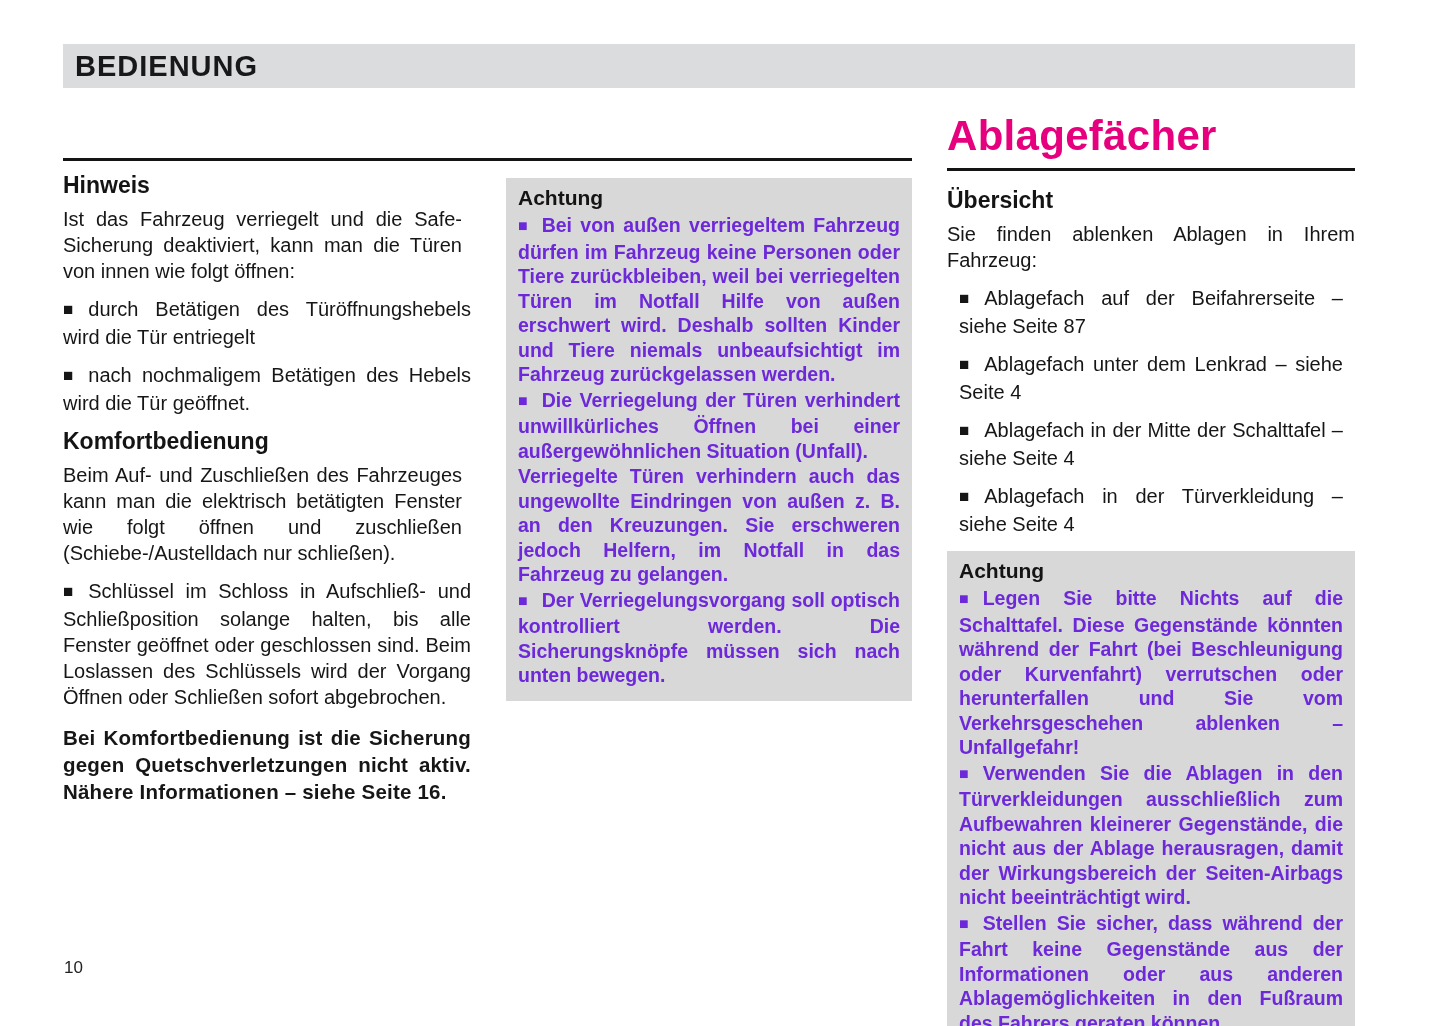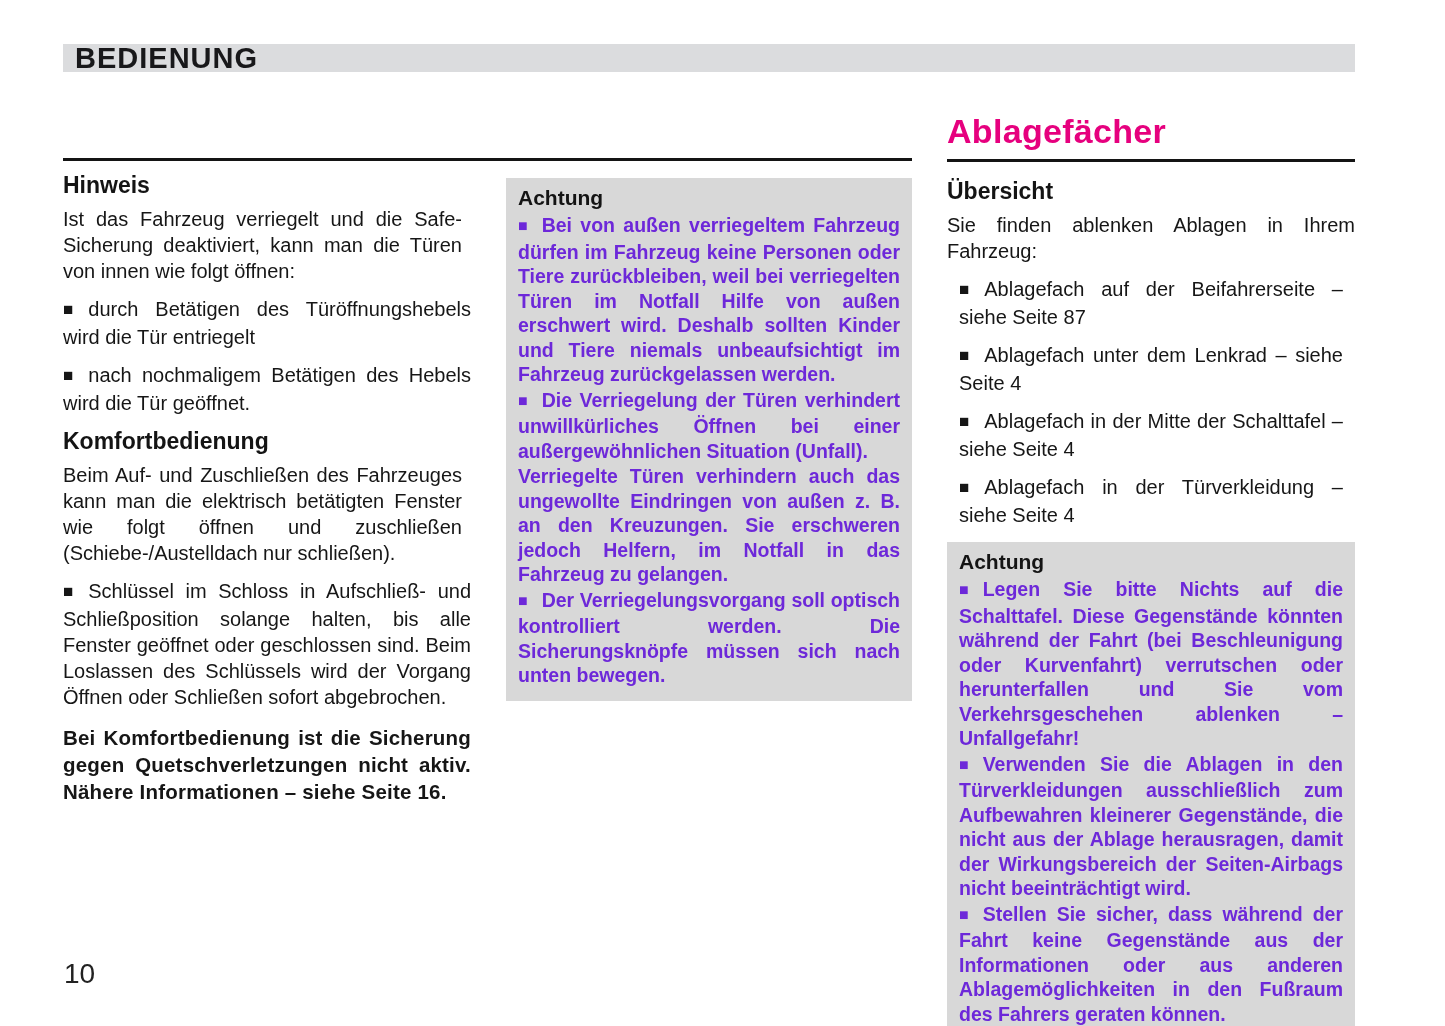--- a/index.html
+++ b/index.html
@@ -6,21 +6,21 @@
   .page{
     position:relative;
     width:1445px;height:1026px;
     background:#ffffff;
     font-family:"Liberation Sans","DejaVu Sans",sans-serif;
     color:#161616;
     overflow:hidden;
   }
   
   .header-bar{
-    position:absolute;left:63px;top:44px;width:1292px;height:28px;
+    position:absolute;left:63px;top:44px;width:1292px;height:44px;
     background:#dbdcde;
     display:flex;align-items:center;
   }
   .header-bar .title{
     font-size:29px;font-weight:bold;letter-spacing:1px;
     padding-left:12px;color:#18181a;
   }
   
   .rule-top{
     position:absolute;left:63px;top:158px;width:849px;height:3px;background:#141414;
@@ -64,30 +64,30 @@
     font-size:21px;font-weight:bold;margin:2px 0 3px 0;color:#141414;
   }
   .warn p{
     font-size:19.5px;line-height:24.5px;font-weight:bold;
     text-align:justify;margin:0 0 1px 0;color:#6d28d9;
   }
   .warn p .sq{font-size:16px;margin-right:14px;}
 
   
   .accent-title{
-    font-size:34px;font-weight:bold;margin:0 0 8px 0;letter-spacing:0.3px;
+    font-size:42px;font-weight:bold;margin:0 0 8px 0;letter-spacing:0.3px;
   }
   .rule-right{width:408px;height:3px;background:#141414;margin:0 0 16px 0;}
   .right-warn{
     background:#d8d8d8;padding:6px 12px 12px 12px;margin-top:14px;
     width:384px;
   }
   
   .page-number{
-    position:absolute;left:64px;top:958px;font-size:28px;color:#222;
+    position:absolute;left:64px;top:958px;font-size:17px;color:#222;
   }
 </style>
 </head>
 <body>
 
 <div class="page">
 
   <div class="header-bar" style="background: rgb(219, 220, 222);">
     <span class="title">BEDIENUNG</span>
   </div>

